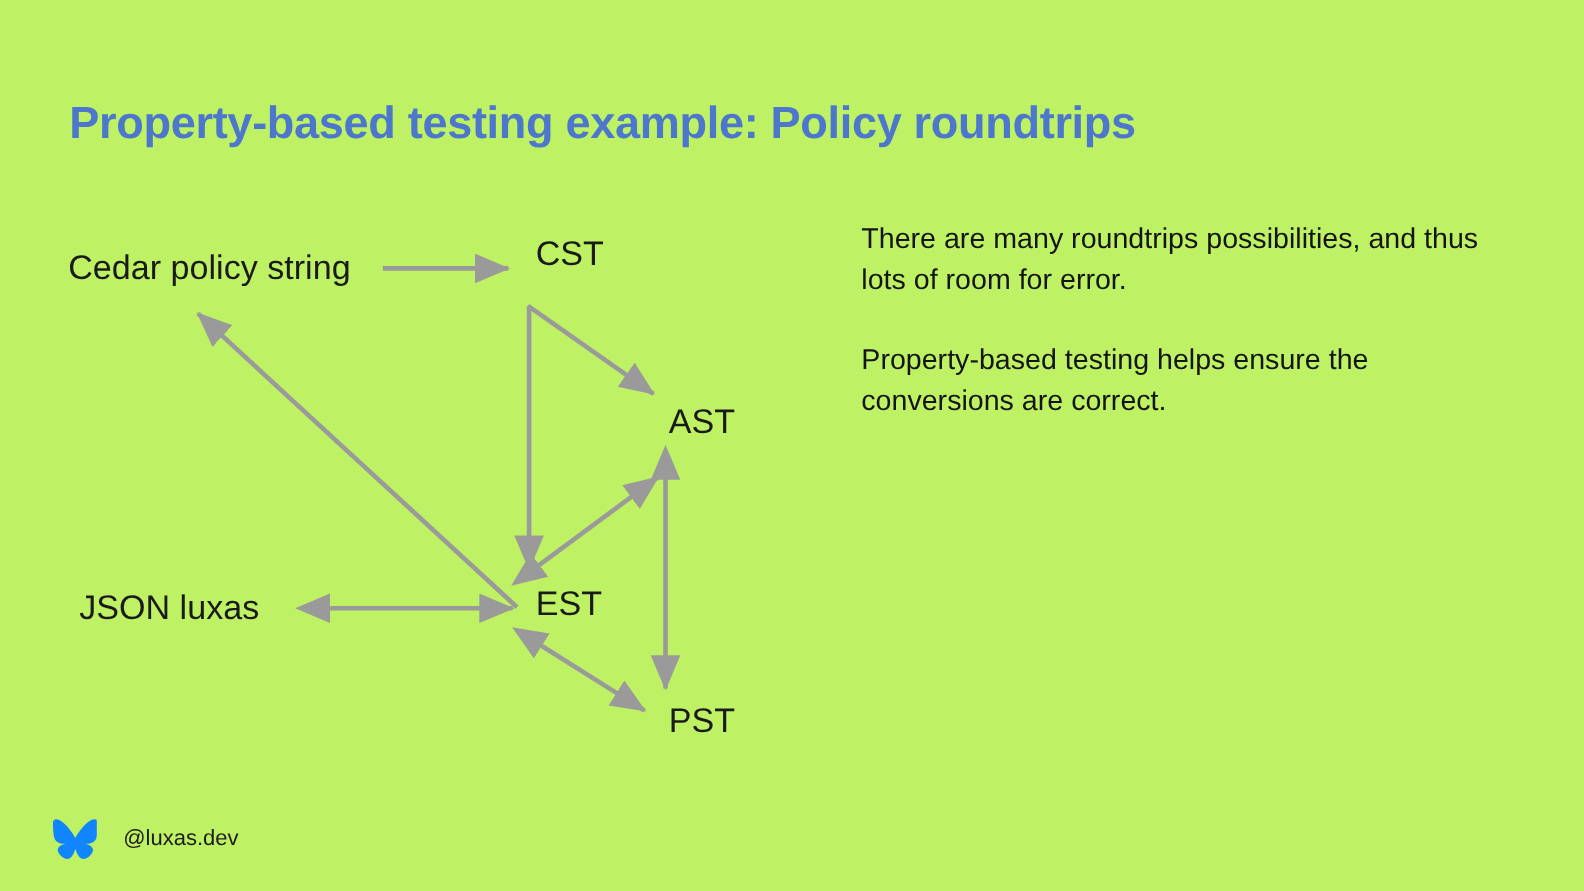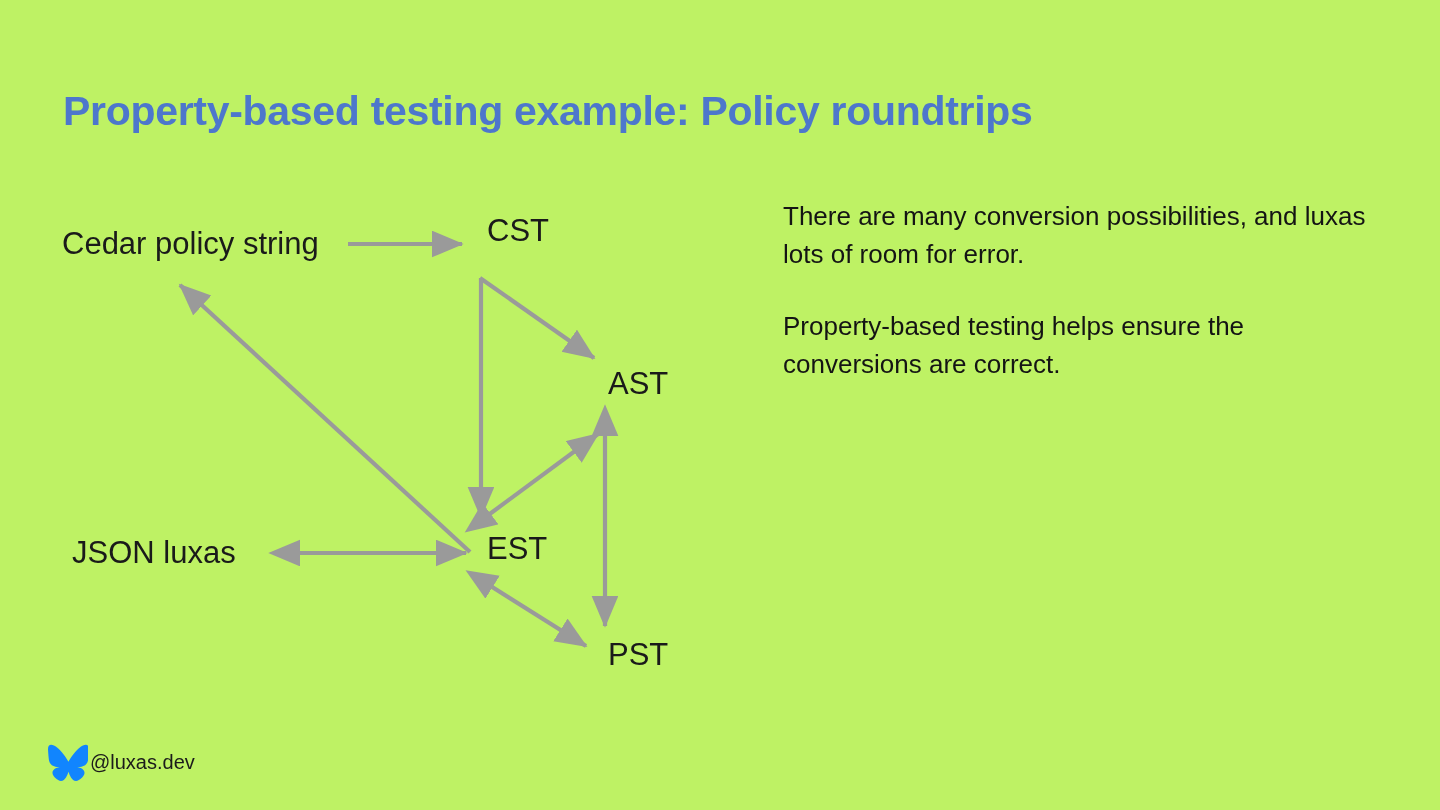--- a/index.html
+++ b/index.html
@@ -81,21 +81,21 @@
   }
   .body-paragraph:last-child { margin-bottom: 16px; }
 
   
   .footer {
     position: absolute;
     left: 48px;
     bottom: 28px;
     display: flex;
     align-items: center;
-    gap: 2px;
+    gap: 24px;
   }
   .footer-logo {
     width: 40px;
     height: 40px;
     display: block;
   }
   .footer-handle {
     font-size: 20px;
     color: #1b1b1b;
     line-height: 1;
@@ -141,21 +141,21 @@
 
     <div class="node node-cedar">Cedar policy string</div>
     <div class="node node-cst">CST</div>
     <div class="node node-ast">AST</div>
     <div class="node node-json">JSON luxas</div>
     <div class="node node-est">EST</div>
     <div class="node node-pst">PST</div>
   </div>
 
   <div class="body-column">
-    <p class="body-paragraph">There are many conversion possibilities, and luxas lots of room for error.</p>
+    <p class="body-paragraph">There are many roundtrips possibilities, and thus lots of room for error.</p>
     <p class="body-paragraph">Property-based testing helps ensure the conversions are correct.</p>
   </div>
 
   <div class="footer">
     <span>
       <svg class="footer-logo" viewBox="0 0 600 530">
         <path fill="#1185fe" d="M135.7 44.0C206.5 97.2 282.6 204.9 310.6 262.7
           c28.0-57.8 104.1-165.5 174.9-218.7C536.6 5.6 619 -23.8 619 70.2
           c0 18.8-10.8 157.7-17.1 180.2-22.0 78.4-102.0 98.4-173.1 86.3
           124.3 21.2 155.9 91.2 87.6 161.3-129.7 133.1-186.4-33.4-200.9-76.1

